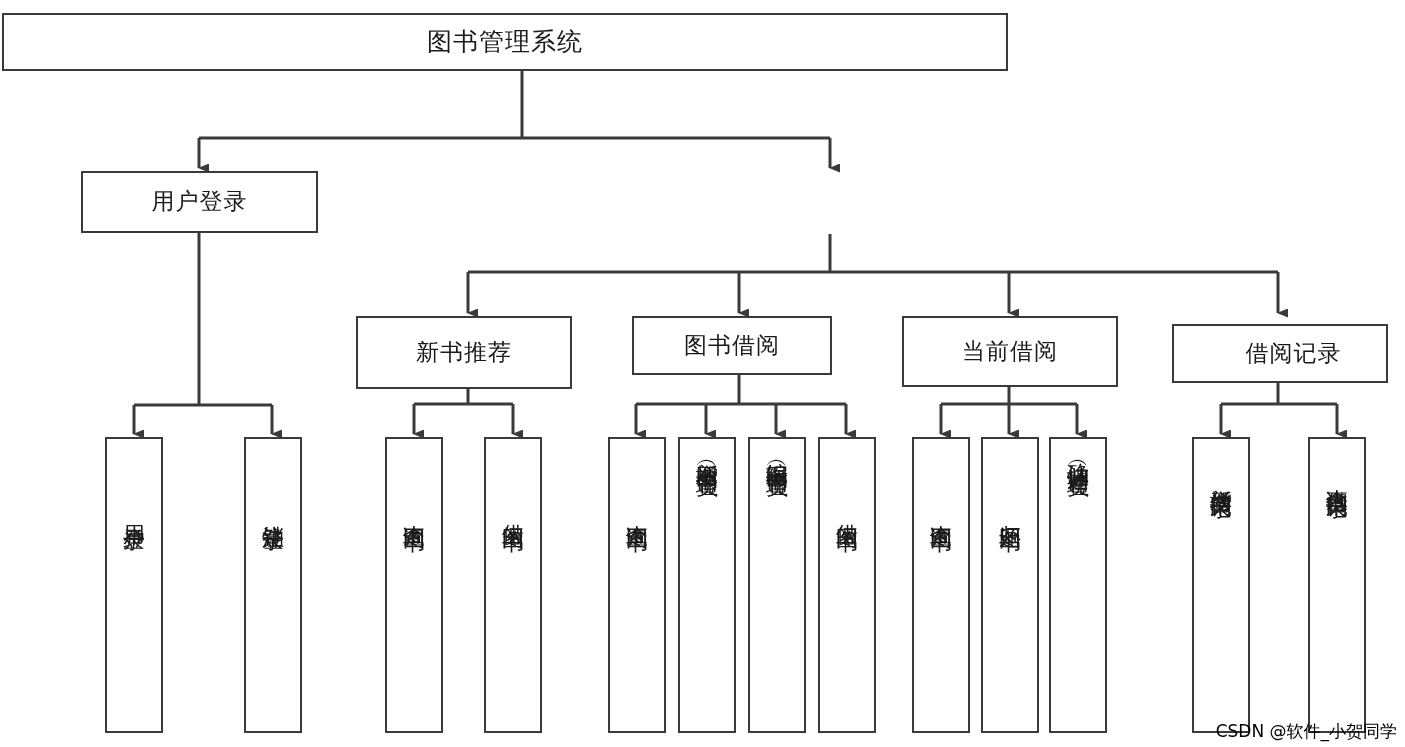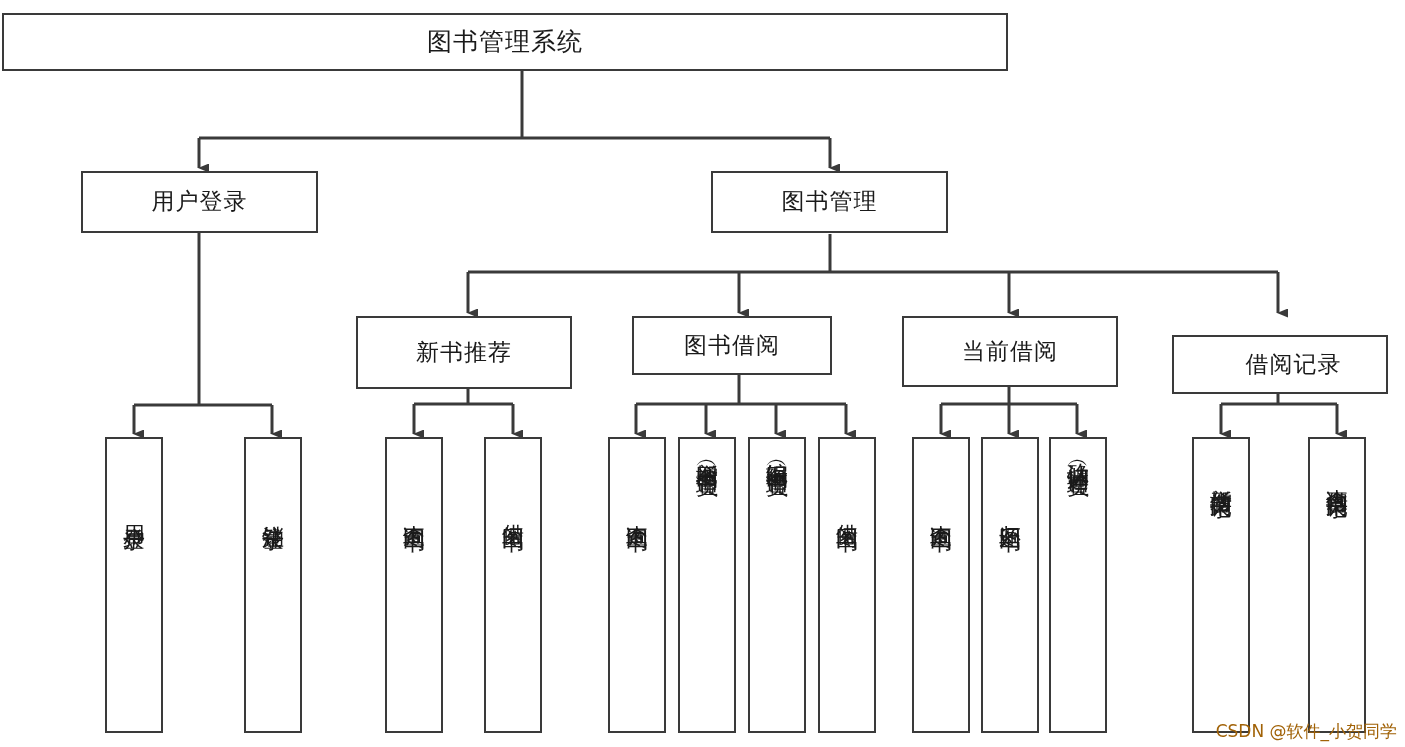--- a/index.html
+++ b/index.html
@@ -62,21 +62,21 @@
     font-size: 22px;
     line-height: 1.18;
     letter-spacing: 2px;
     max-height: 100%;
   }
   #watermark {
     position: absolute;
     right: 8px;
     bottom: 4px;
     font-size: 17px;
-    color: #a16207;
+    color: #000000;
     z-index: 5;
     white-space: pre;
     font-family: "DejaVu Sans", "Liberation Sans", sans-serif;
   }
 </style>
 </head>
 <body>
 
 <div id="diagram-root">
 
@@ -133,37 +133,34 @@
   </svg>
 
   <div class="node horiz root" style="left:2px; top:13px; width:1006px; height:58px;">
     <span class="node-label">图书管理系统</span>
   </div>
 
   <div class="node horiz" style="left:81px; top:171px; width:237px; height:62px;">
     <span class="node-label">用户登录</span>
   </div>
 
-  <div class="node horiz" style="left:711px; top:171px; width:237px; height:62px;">
-    <span class="node-label">图书管理</span>
-  </div>
 
   <div class="node horiz" style="left:356px; top:316px; width:216px; height:73px;">
     <span class="node-label">新书推荐</span>
   </div>
 
   <div class="node horiz" style="left:632px; top:316px; width:200px; height:59px;">
     <span class="node-label">图书借阅</span>
   </div>
 
   <div class="node horiz" style="left:902px; top:316px; width:216px; height:71px;">
     <span class="node-label">当前借阅</span>
   </div>
 
-  <div class="node horiz" style="left:1172px; top:335px; width:216px; height:59px;padding-left:27px;">
+  <div class="node horiz" style="left:1172px; top:324px; width:216px; height:59px;padding-left:27px;">
     <span class="node-label">借阅记录</span>
   </div>
 
   <div class="node vert" style="left:105px; top:437px; width:58px; height:296px; padding-top:68px;">
     <span class="node-label">用户登录</span>
   </div>
   <div class="node vert" style="left:244px; top:437px; width:58px; height:296px; padding-top:68px;">
     <span class="node-label">注销登录</span>
   </div>
 

